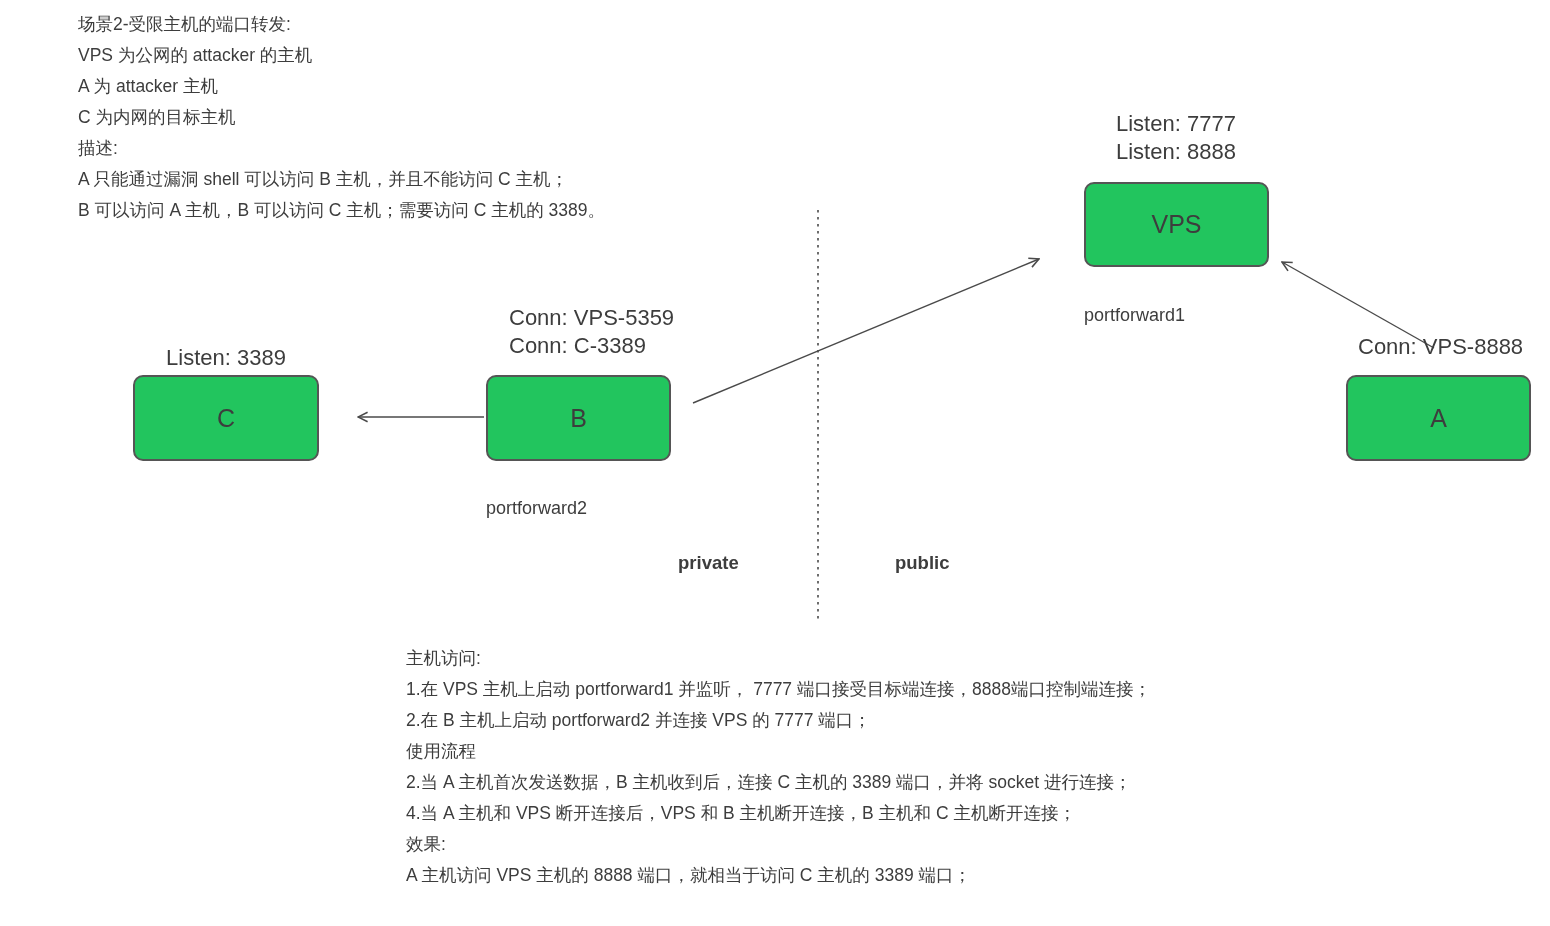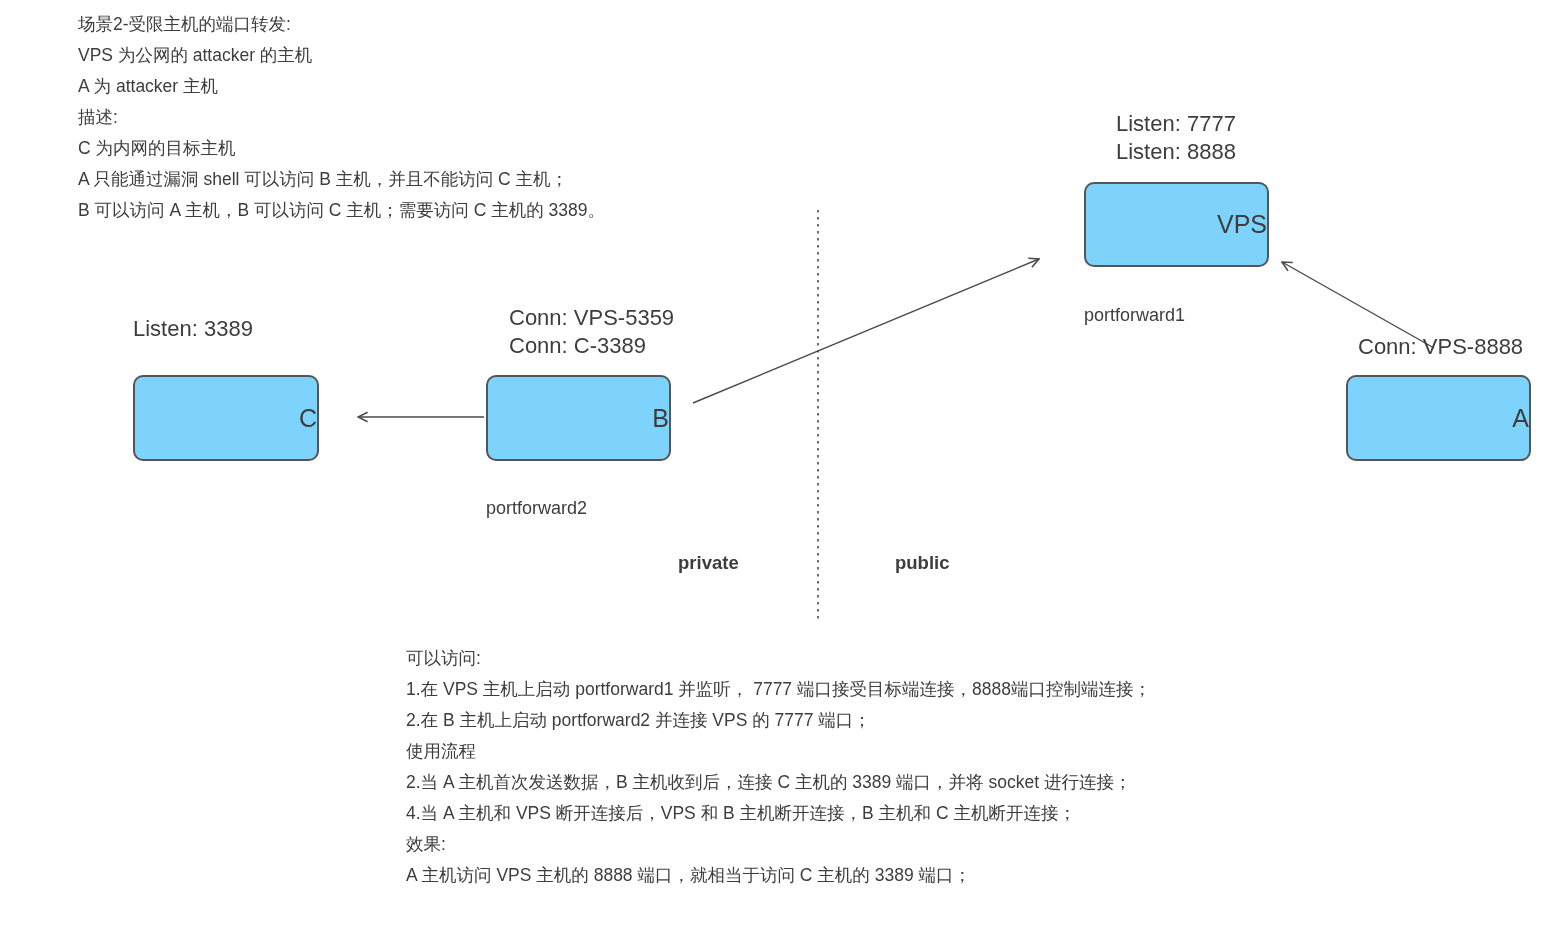--- a/index.html
+++ b/index.html
@@ -28,39 +28,39 @@
     line-height: 31px;
     white-space: nowrap;
   }
   .intro { left: 42px; top: 9px; }
   .notes { left: 370px; top: 643px; }
 
   .node {
     position: absolute;
     border: 2px solid #555555;
     border-radius: 10px;
-    background: #7dd3fc;
+    background: #22c55e;
     display: flex;
     align-items: center;
-    justify-content: flex-end;
+    justify-content: center;
     font-size: 25px;
     color: #3d3d3d;
   }
   .node-c   { left: 97px;   top: 375px; width: 186px; height: 86px; }
   .node-b   { left: 450px;  top: 375px; width: 185px; height: 86px; }
   .node-a   { left: 1310px; top: 375px; width: 185px; height: 86px; }
   .node-vps { left: 1048px; top: 182px; width: 185px; height: 85px; }
 
   .ann {
     position: absolute;
     font-size: 22px;
     line-height: 28px;
     white-space: nowrap;
   }
-  .ann-c-listen   { left: 97px;   top: 315px; width: 186px; }
+  .ann-c-listen   { left: 97px;   top: 344px; width: 186px; text-align: center; }
   .ann-b-conn     { left: 473px;  top: 304px; }
   .ann-vps-listen { left: 1080px; top: 110px; }
   .ann-a-conn     { left: 1322px; top: 333px; }
 
   .caption {
     position: absolute;
     font-size: 18px;
     white-space: nowrap;
   }
   .caption-vps { left: 1048px; top: 305px; width: 185px; text-align: left; }
@@ -89,22 +89,22 @@
     <line x1="782" y1="210" x2="782" y2="622" stroke="#4a4a4a" stroke-width="1.6" stroke-dasharray="2.5 4.5"></line>
     <line x1="448" y1="417" x2="322" y2="417" stroke="#4a4a4a" stroke-width="1.4" marker-end="url(#arrowhead)"></line>
     <line x1="657" y1="403" x2="1003" y2="259" stroke="#4a4a4a" stroke-width="1.4" marker-end="url(#arrowhead)"></line>
     <line x1="1398" y1="348" x2="1246" y2="262" stroke="#4a4a4a" stroke-width="1.4" marker-end="url(#arrowhead)"></line>
   </svg>
 
   <div class="textblock intro">
     <div>场景2-受限主机的端口转发:</div>
     <div>VPS 为公网的 attacker 的主机</div>
     <div>A 为 attacker 主机</div>
+    <div>C 为内网的目标主机</div>
     <div>描述:</div>
-    <div>C 为内网的目标主机</div>
     <div>A 只能通过漏洞 shell 可以访问 B 主机，并且不能访问 C 主机；</div>
     <div>B 可以访问 A 主机，B 可以访问 C 主机；需要访问 C 主机的 3389。</div>
   </div>
 
   <div class="ann ann-vps-listen">
     <div>Listen: 7777</div>
     <div>Listen: 8888</div>
   </div>
   <div class="node node-vps">
     <span>VPS</span>
@@ -131,21 +131,21 @@
     <div>Conn: VPS-8888</div>
   </div>
   <div class="node node-a">
     <span>A</span>
   </div>
 
   <div class="zone zone-private">private</div>
   <div class="zone zone-public">public</div>
 
   <div class="textblock notes">
-    <div>可以访问:</div>
+    <div>主机访问:</div>
     <div>1.在 VPS 主机上启动 portforward1 并监听， 7777 端口接受目标端连接，8888端口控制端连接；</div>
     <div>2.在 B 主机上启动 portforward2 并连接 VPS 的 7777 端口；</div>
     <div>使用流程</div>
     <div>2.当 A 主机首次发送数据，B 主机收到后，连接 C 主机的 3389 端口，并将 socket 进行连接；</div>
     <div>4.当 A 主机和 VPS 断开连接后，VPS 和 B 主机断开连接，B 主机和 C 主机断开连接；</div>
     <div>效果:</div>
     <div>A 主机访问 VPS 主机的 8888 端口，就相当于访问 C 主机的 3389 端口；</div>
   </div>
 
 </div>

